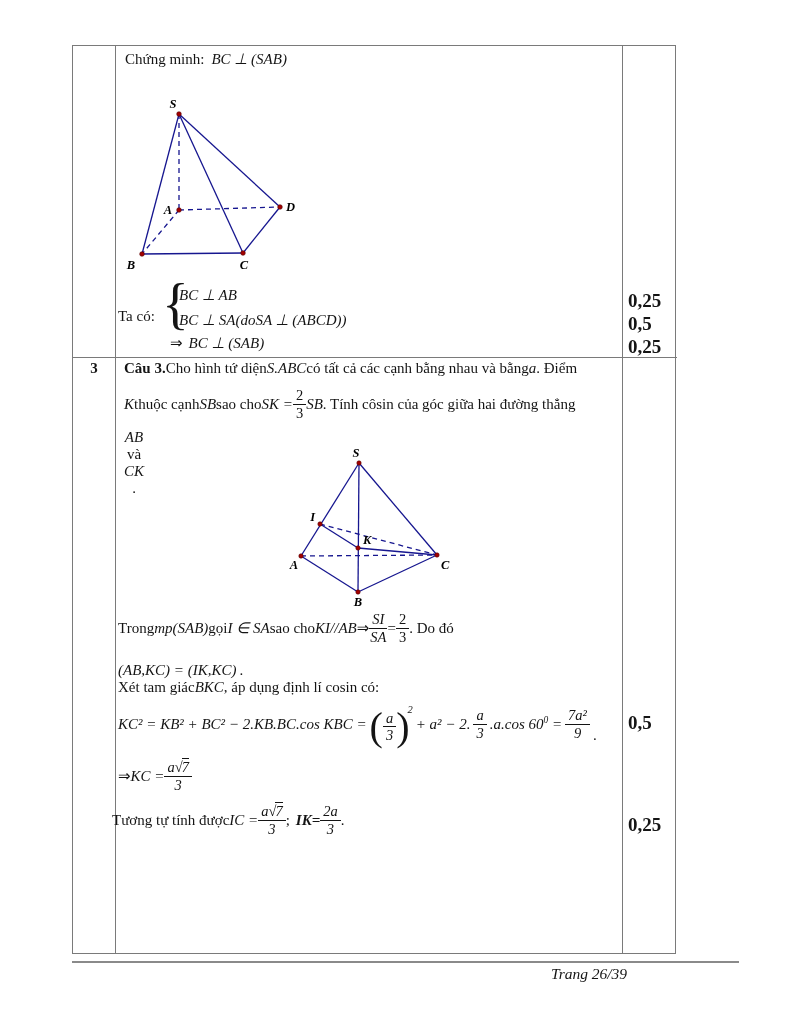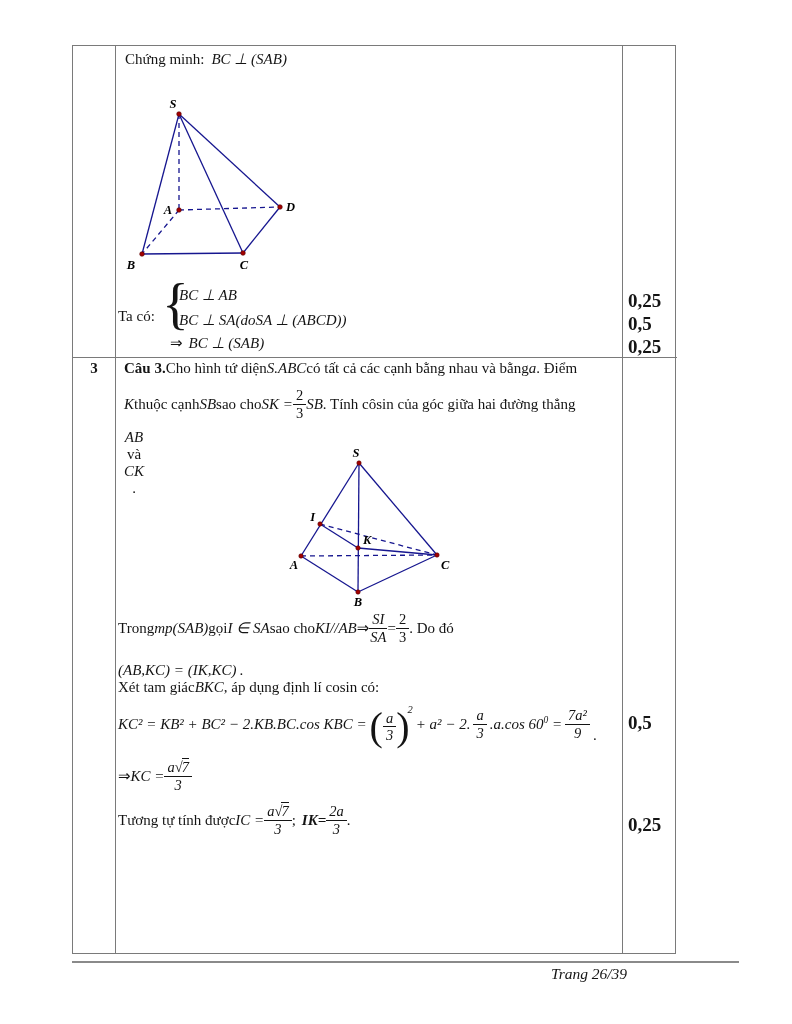--- a/index.html
+++ b/index.html
@@ -199,21 +199,21 @@
 
   <div class="abs mline" style="left:118px;top:754px;height:44px;">
     <span>⇒</span>
     <span class="mi">KC =</span>
     <span class="frac mi">
       <span class="num"><span>a</span><span class="sqg">√</span><span class="ov">7</span></span>
       <span class="den">3</span>
     </span>
   </div>
 
-  <div class="abs mline" style="left:118px;top:798px;height:44px;">
+  <div class="abs mline" style="left:112px;top:798px;height:44px;">
     <span>Tương tự tính được</span>
     <span class="mi">IC =</span>
     <span class="frac mi">
       <span class="num"><span>a</span><span class="sqg">√</span><span class="ov">7</span></span>
       <span class="den">3</span>
     </span>
     <span>;</span>
     <span class="mi" style="margin-left:6px;font-weight:bold;">IK=</span>
     <span class="frac mi">
       <span class="num">2a</span>

